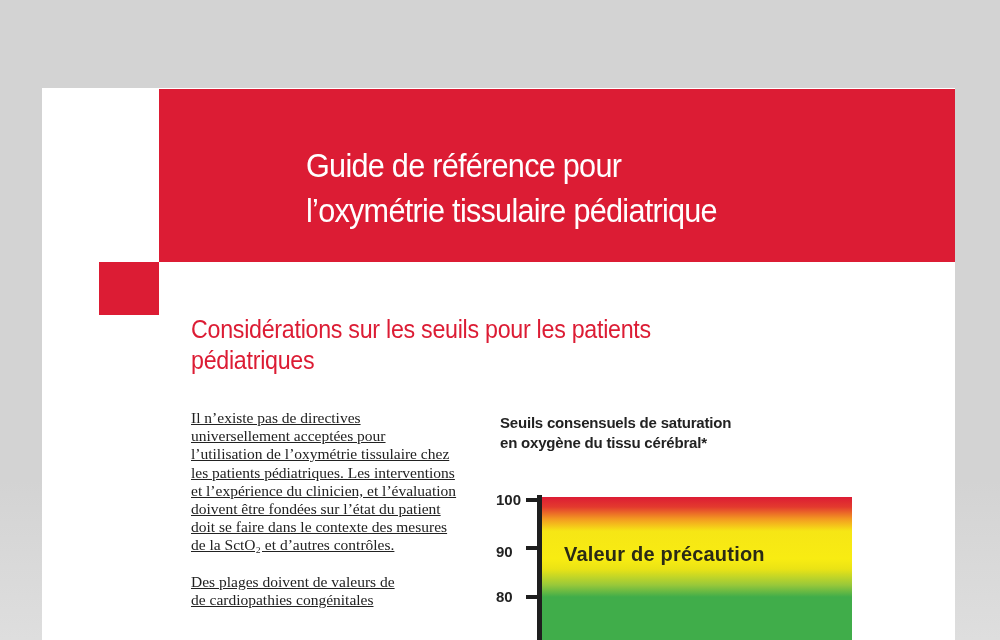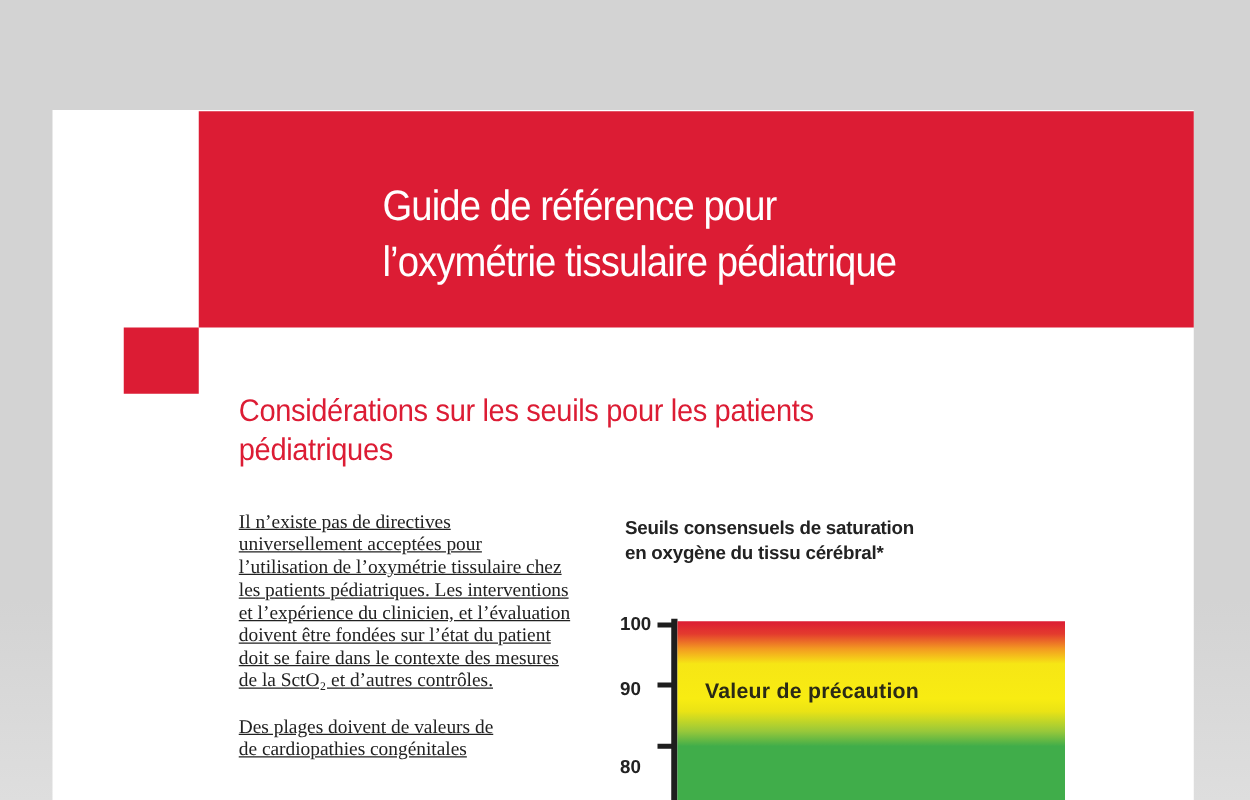--- a/index.html
+++ b/index.html
@@ -63,21 +63,21 @@
     position: absolute; left: 0px; width: 28px; text-align: left;
     font-size: 15px; font-weight: bold; color: #222; line-height: 16px;
   }
   .gauge {
     position: absolute; left: 46px; top: 9px; width: 310px; height: 160px;
     background: linear-gradient(to bottom,
       #dc1c34 0px, #e33a2e 10px, #f39a21 22px, #f6e615 34px,
       #f8ec12 62px, #eae315 72px, #98c83a 88px, #40ad4a 100px, #40ad4a 160px);
   }
   .zone-label {
-    position: absolute; left: 22px; font-size: 17px; font-weight: bold;
+    position: absolute; left: 22px; font-size: 20px; font-weight: bold;
     color: #2a2a16; letter-spacing: 0.2px; white-space: nowrap;
   }
 </style>
 </head>
 <body>
 
 <div class="page">
   <div class="header-band">
     <h1 class="doc-title">
       <span>Guide de référence pour</span>
@@ -116,20 +116,20 @@
   <div class="chart">
     <div class="axis-line"></div>
 
     <div class="tick" style="top:10px"></div>
     <div class="tick-label" style="top:4px">100</div>
 
     <div class="tick" style="top:58px"></div>
     <div class="tick-label" style="top:56px">90</div>
 
     <div class="tick" style="top:107px"></div>
-    <div class="tick-label" style="top:118px">80</div>
+    <div class="tick-label" style="top:101px">80</div>
 
     <div class="gauge">
       <div class="zone-label" style="top:46px">Valeur de précaution</div>
 
     </div>
   </div>
 </div>
 
 </body></html>

